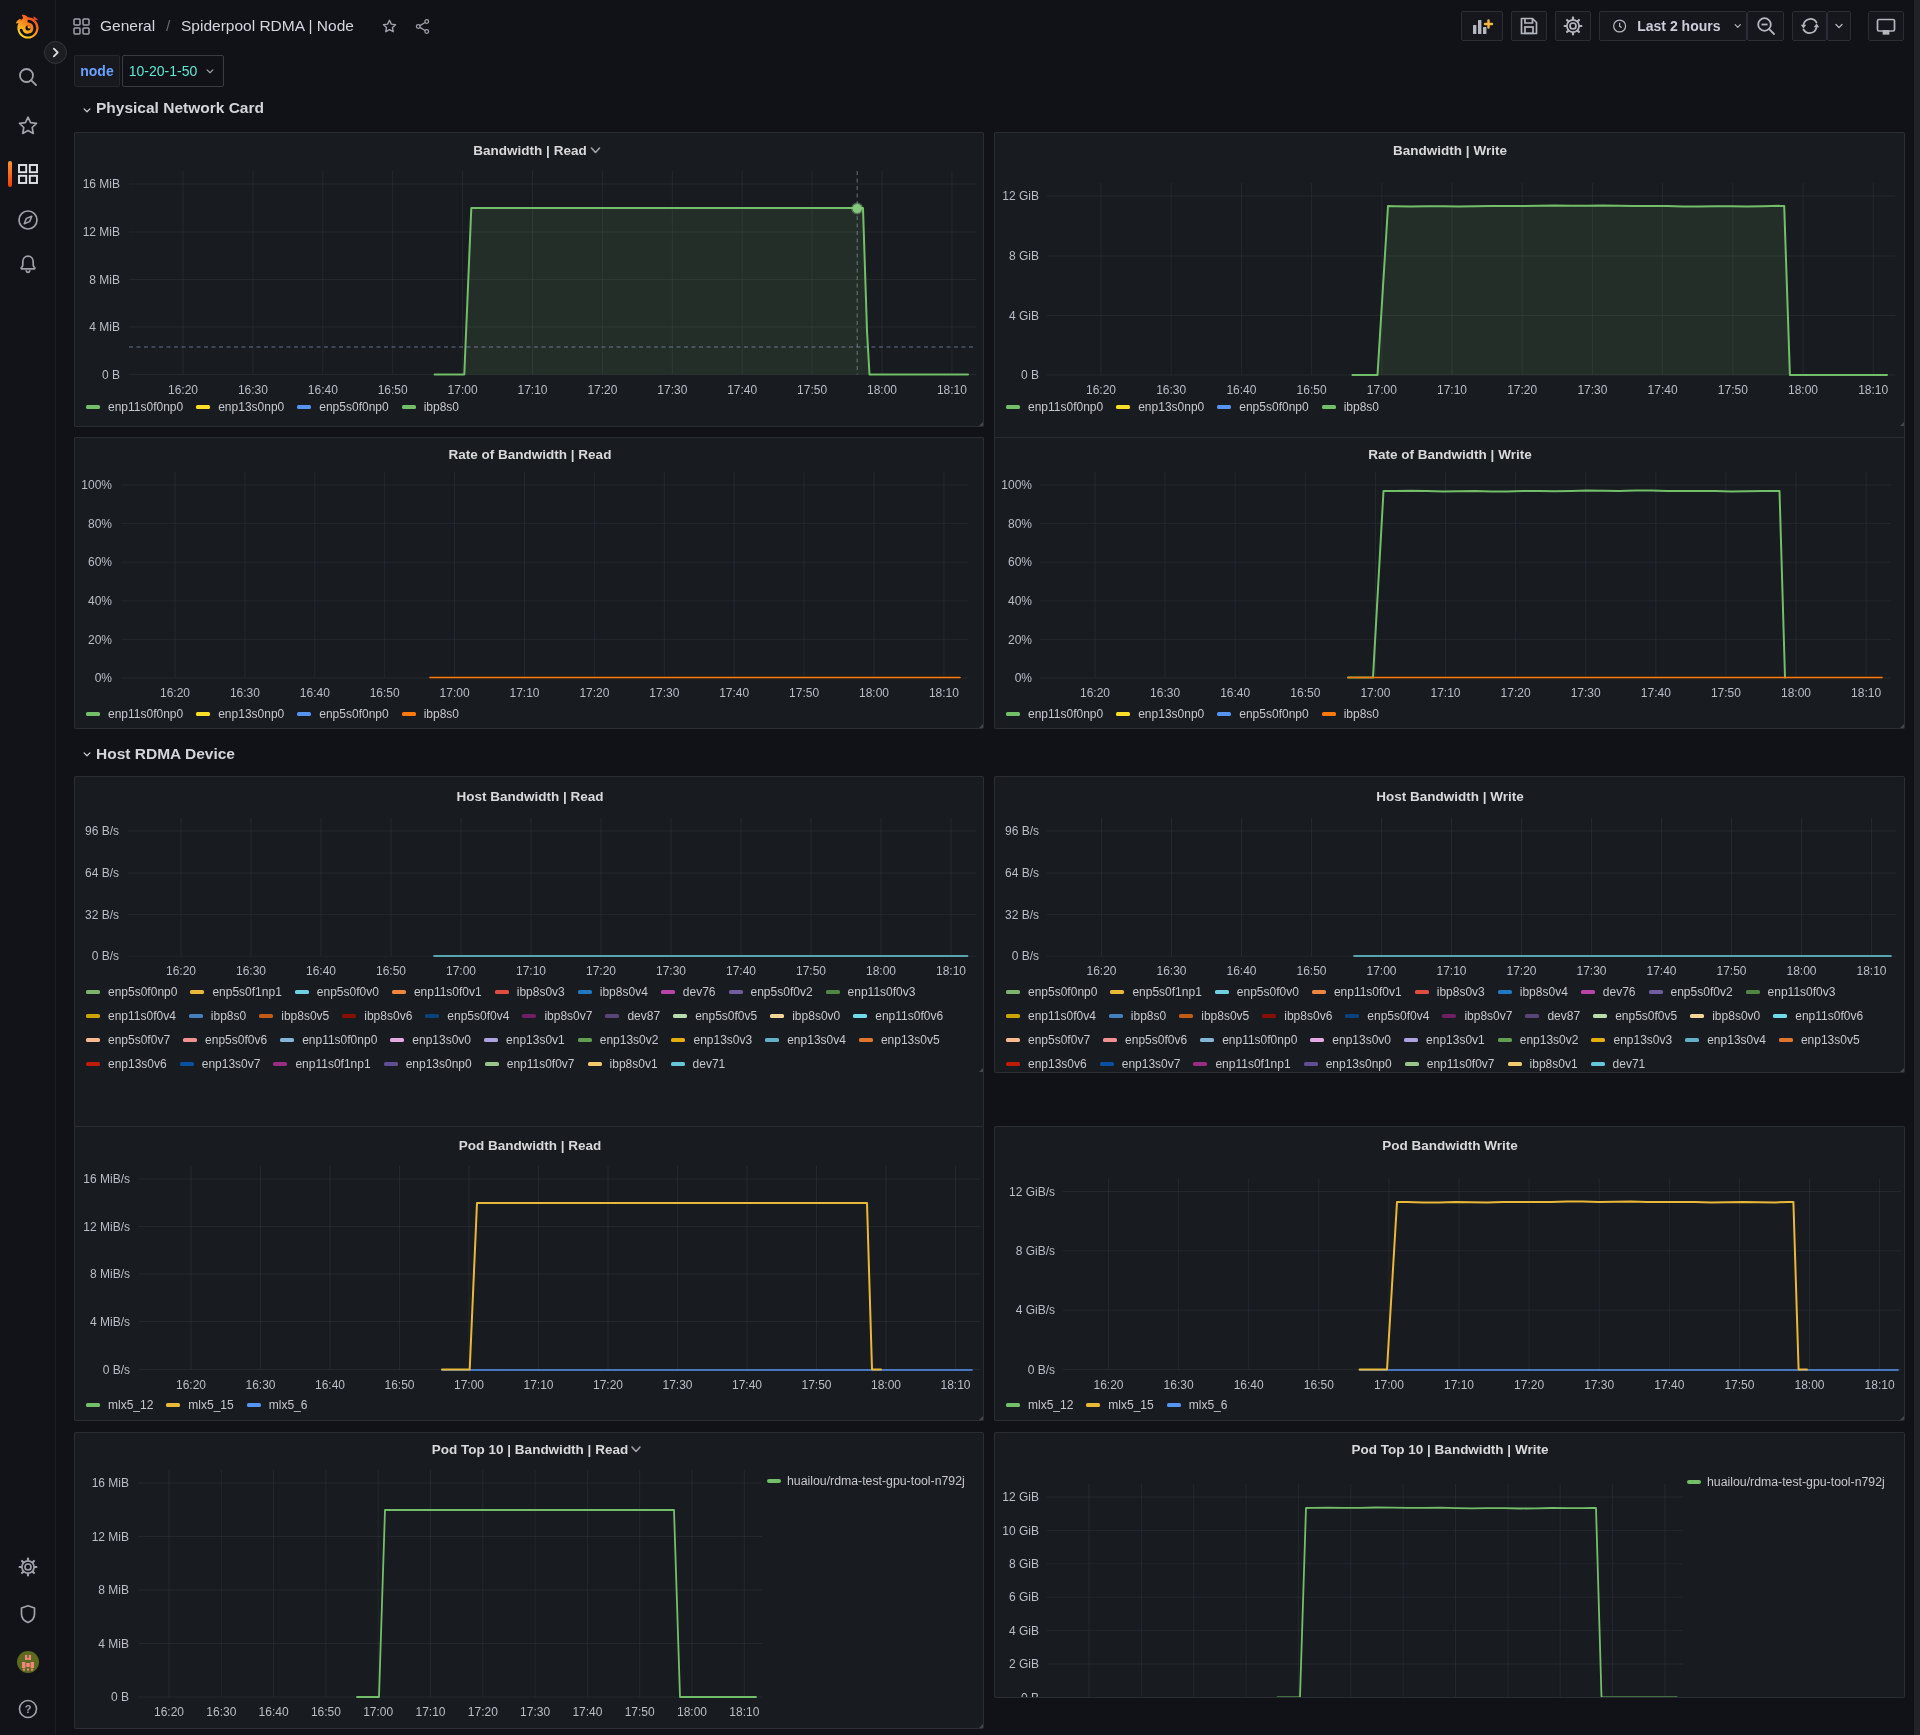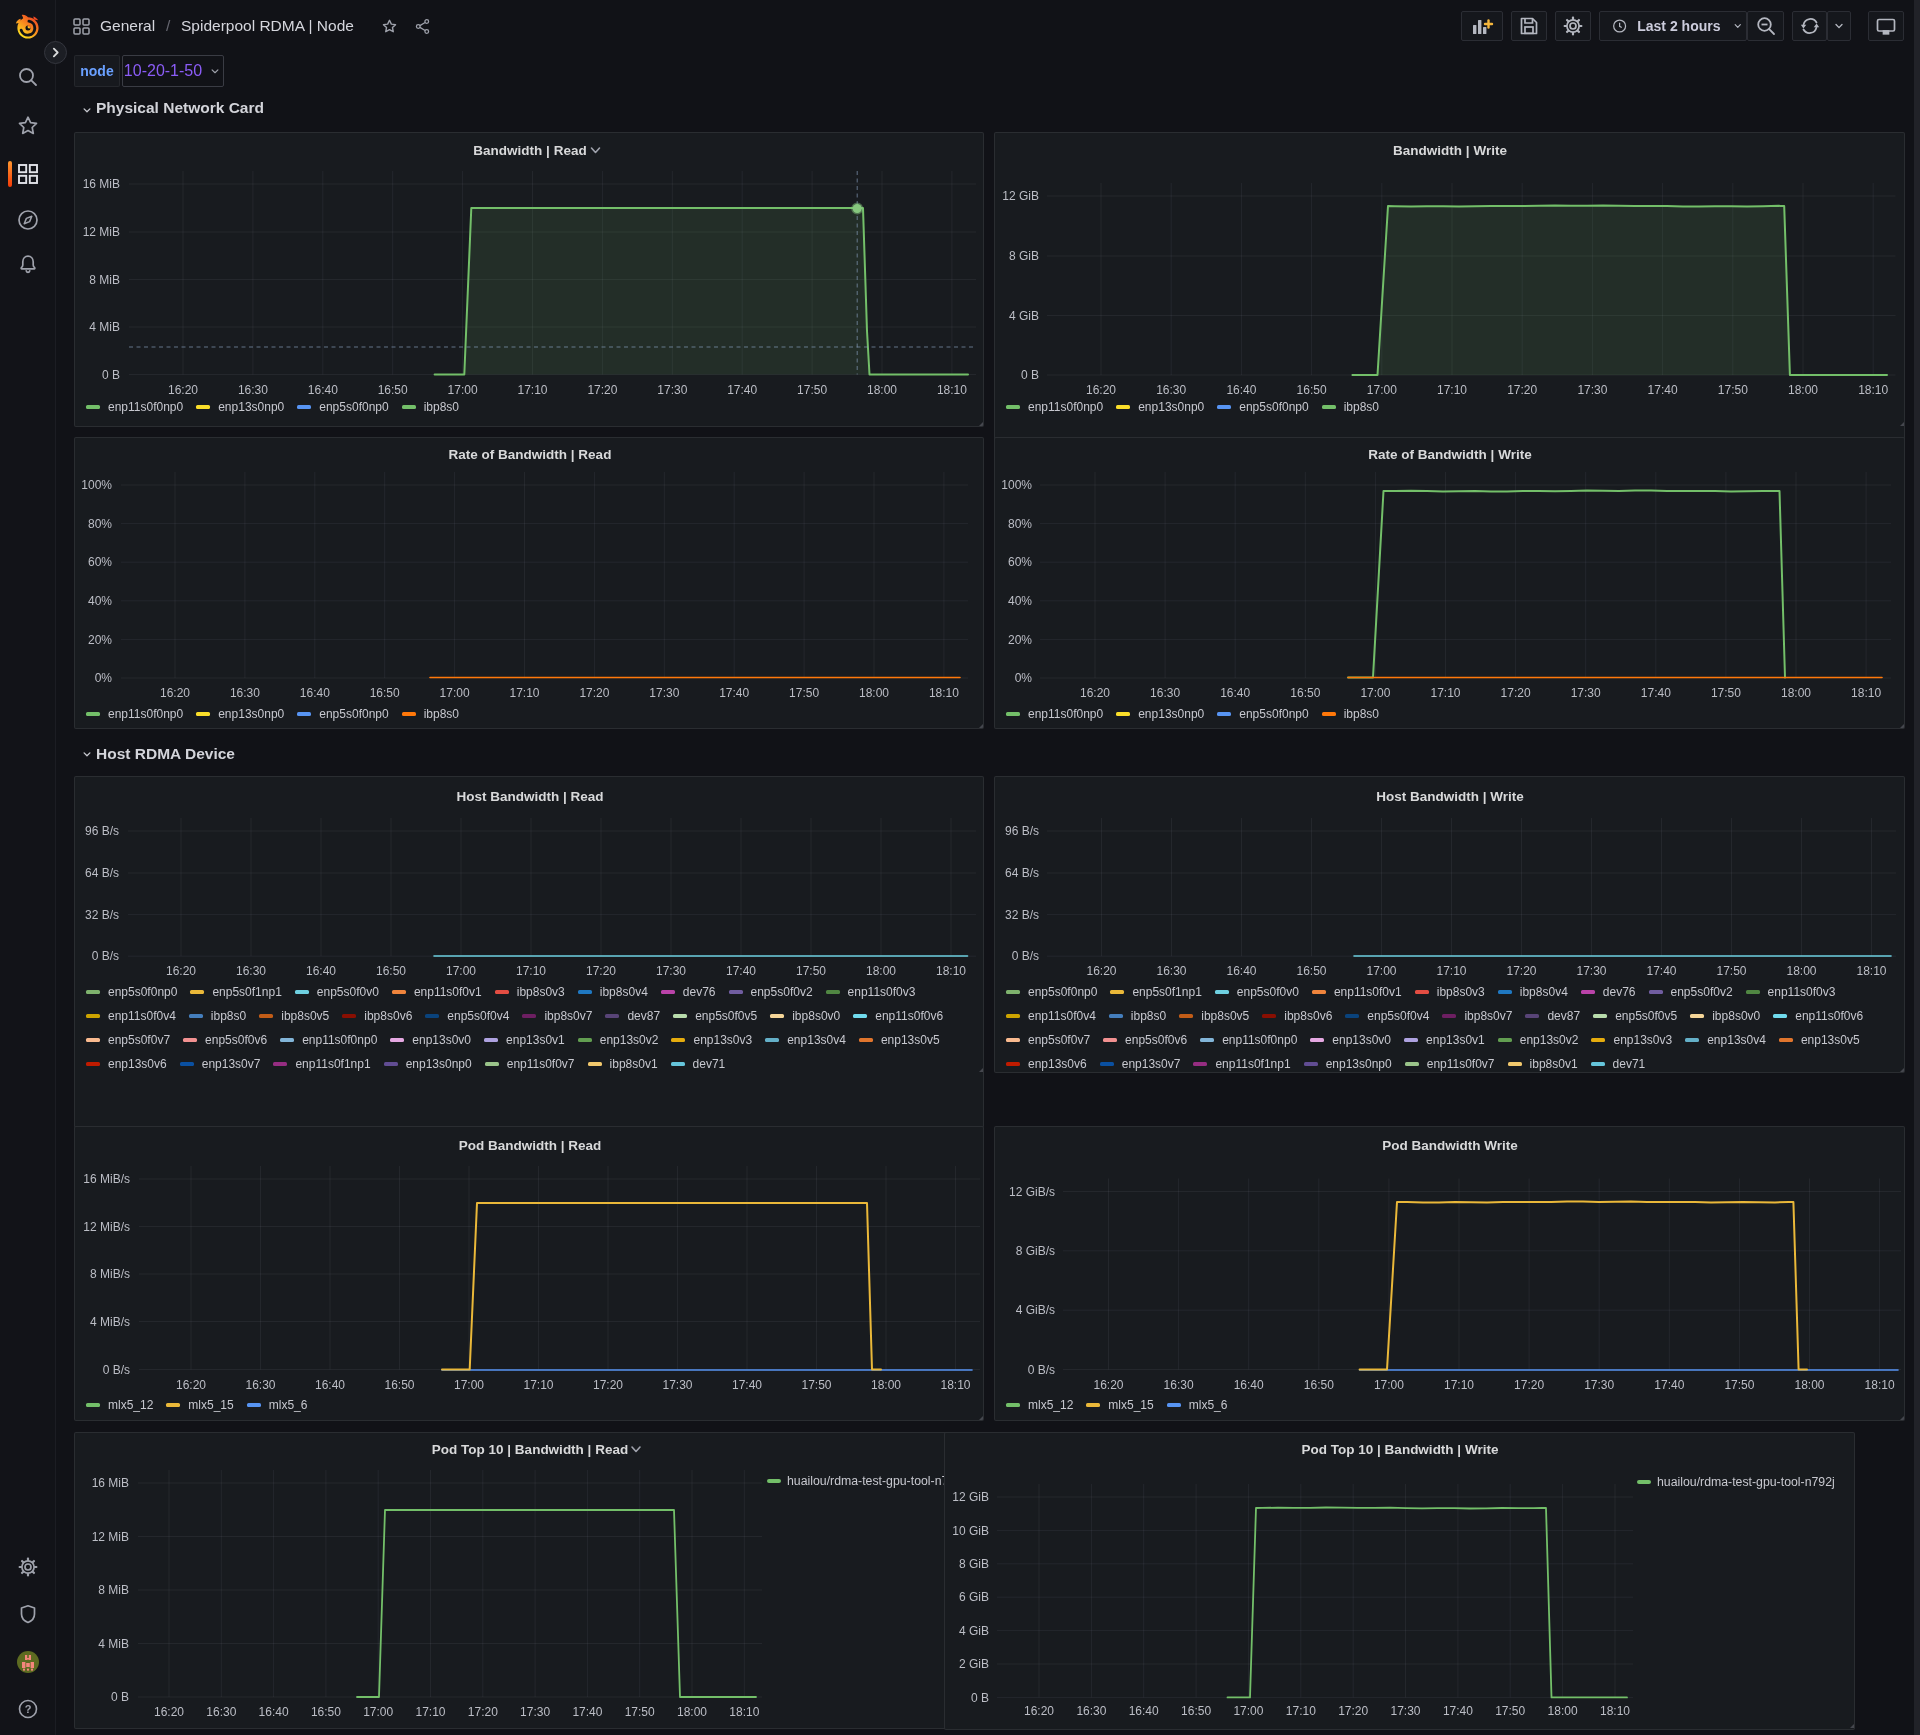--- a/index.html
+++ b/index.html
@@ -121,21 +121,21 @@
         <rect x="3.5" y="5.5" width="17" height="11.5" rx="1.5"></rect>
         <rect x="9.5" y="17" width="5" height="2.8" fill="#b4b7c0"></rect>
       </g>
     </svg>
   </div>
 
 <div class="abs" style="left:74px;top:55px;width:46px;height:32px;background:#17191e;border:1px solid rgba(204,204,220,0.08);border-radius:2px;display:flex;align-items:center;justify-content:center">
   <span style="color:#6aa0ff;font-size:14px;font-weight:700">node</span>
 </div>
 <div class="abs" style="left:122px;top:55px;width:102px;height:32px;background:#111217;border:1px solid #3a3c44;border-radius:2px;display:flex;align-items:center;justify-content:center">
-  <span style="color:#8b5cf6;font-size:16px">10-20-1-50</span>
+  <span style="color:#5eead4;font-size:14px">10-20-1-50</span>
   <svg width="14" height="14" viewBox="0 0 24 24" style="margin-left:6px">
       <polyline points="7,10 12,15 17,10" fill="none" stroke="#9fa2ac" stroke-width="2" stroke-linecap="round" stroke-linejoin="round"></polyline>
     </svg>
 </div>
 
 <div class="abs" style="left:80px;top:99px;display:flex;align-items:flex-end">
 <svg width="14" height="14" viewBox="0 0 24 24" style="margin-right:2px">
       <polyline points="7,10 12,15 17,10" fill="none" stroke="#c9cad1" stroke-width="2.2" stroke-linecap="round" stroke-linejoin="round"></polyline>
     </svg>
 <span style="font-size:15.5px;font-weight:700;color:#d3d4da">Physical Network Card</span>
@@ -642,21 +642,21 @@
 <line x1="617.0" y1="37.0" x2="617.0" y2="264.0" stroke="rgba(204,204,220,0.07)" stroke-width="1"></line>
 <text x="617.0" y="283.2" text-anchor="middle" font-size="12" fill="#bcbec6">18:00</text>
 <line x1="669.3" y1="37.0" x2="669.3" y2="264.0" stroke="rgba(204,204,220,0.07)" stroke-width="1"></line>
 <text x="669.3" y="283.2" text-anchor="middle" font-size="12" fill="#bcbec6">18:10</text>
 <polyline points="282.0,264.0 304.0,264.0 310.0,77.0 599.0,77.0 605.0,264.0 681.0,264.0" fill="none" stroke="#73BF69" stroke-width="1.8" stroke-linejoin="round" stroke-linecap="round"></polyline>
 <rect x="692" y="46" width="14" height="4" rx="2" fill="#73BF69"></rect>
 <text x="712" y="52.2" font-size="12.3" fill="#c7c8cf">huailou/rdma-test-gpu-tool-n792j</text>
 <path d="M 904 295 L 908 291 L 908 295 Z" fill="rgba(204,204,220,0.25)"></path>
 </svg>
 </div>
-<div class="panel" style="left:944px;top:1432px;width:911px;height:298px">
+<div class="panel" style="left:994px;top:1432px;width:911px;height:266px">
 <svg width="911" height="297" viewBox="0 0 911 297" style="position:absolute;left:0;top:0">
 <text x="455" y="20.5" text-anchor="middle" font-size="13.5" font-weight="700" fill="#d8d9da">Pod Top 10 | Bandwidth | Write</text>
 <line x1="52.0" y1="64.0" x2="688.0" y2="64.0" stroke="rgba(204,204,220,0.07)" stroke-width="1"></line>
 <text x="44.0" y="68.2" text-anchor="end" font-size="12" fill="#bcbec6">12 GiB</text>
 <line x1="52.0" y1="97.4" x2="688.0" y2="97.4" stroke="rgba(204,204,220,0.07)" stroke-width="1"></line>
 <text x="44.0" y="101.6" text-anchor="end" font-size="12" fill="#bcbec6">10 GiB</text>
 <line x1="52.0" y1="130.8" x2="688.0" y2="130.8" stroke="rgba(204,204,220,0.07)" stroke-width="1"></line>
 <text x="44.0" y="135.0" text-anchor="end" font-size="12" fill="#bcbec6">8 GiB</text>
 <line x1="52.0" y1="164.2" x2="688.0" y2="164.2" stroke="rgba(204,204,220,0.07)" stroke-width="1"></line>
 <text x="44.0" y="168.4" text-anchor="end" font-size="12" fill="#bcbec6">6 GiB</text>

